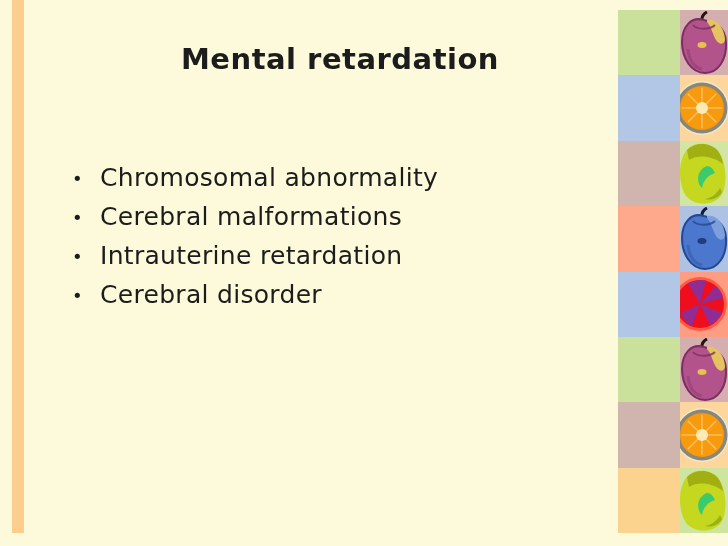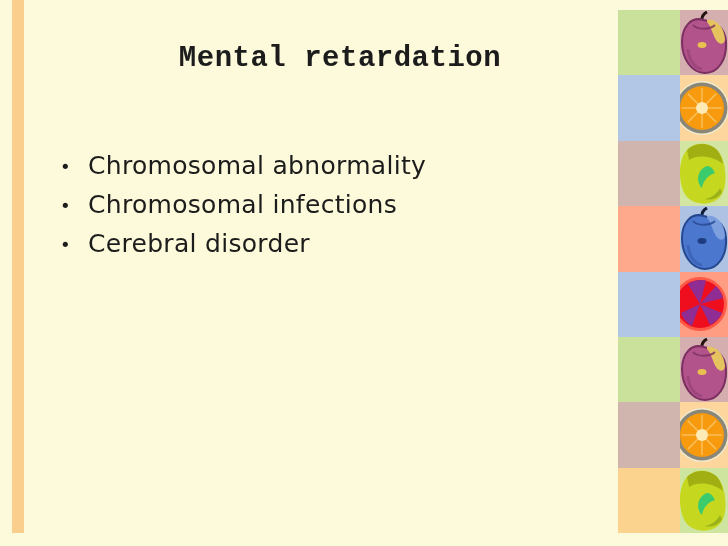--- a/index.html
+++ b/index.html
@@ -10,24 +10,23 @@
   }
   .left-stripe{
     position:absolute;left:12px;top:0;width:12px;height:533px;
     background:var(--stripe,#face8c);
   }
   .title{
     position:absolute;left:0;top:42px;width:680px;margin:0;
     text-align:center;
     font-size:29px;font-weight:bold;letter-spacing:0.5px;
     color:var(--text,#1c1c1c);
-    font-family:Liberation Mono, monospace;
   }
   .bullets{
-    position:absolute;left:56px;top:142px;margin:4px;padding:0;
+    position:absolute;left:56px;top:142px;margin:16px;padding:0;
     list-style:none;
   }
   .bullets li{
     height:39px;line-height:39px;
     font-size:25px;letter-spacing:0.3px;
     color:var(--text,#1c1c1c);
     white-space:nowrap;
   }
   .bullets .dot{
     display:inline-block;width:28px;
@@ -48,21 +47,24 @@
 <div class="slide">
   <div class="left-stripe"></div>
 
   <h1 class="title">Mental retardation</h1>
 
   <ul class="bullets">
     <li>
       <span class="dot">•</span><span>Chromosomal abnormality</span>
     </li>
     <li>
-      <span class="dot">•</span><span>Chromosomal infections</span>
+      <span class="dot">•</span><span>Cerebral malformations</span>
+    </li>
+    <li>
+      <span class="dot">•</span><span>Intrauterine retardation</span>
     </li>
     <li>
       <span class="dot">•</span><span>Cerebral disorder</span>
     </li>
   </ul>
 
   <div class="fruit-strip" id="fruit-strip">
       <div class="strip-row">
         <div class="block-cell" style="background: rgb(201, 225, 155);"></div>
         <div class="fruit-cell" style="background: rgb(213, 175, 176);">

